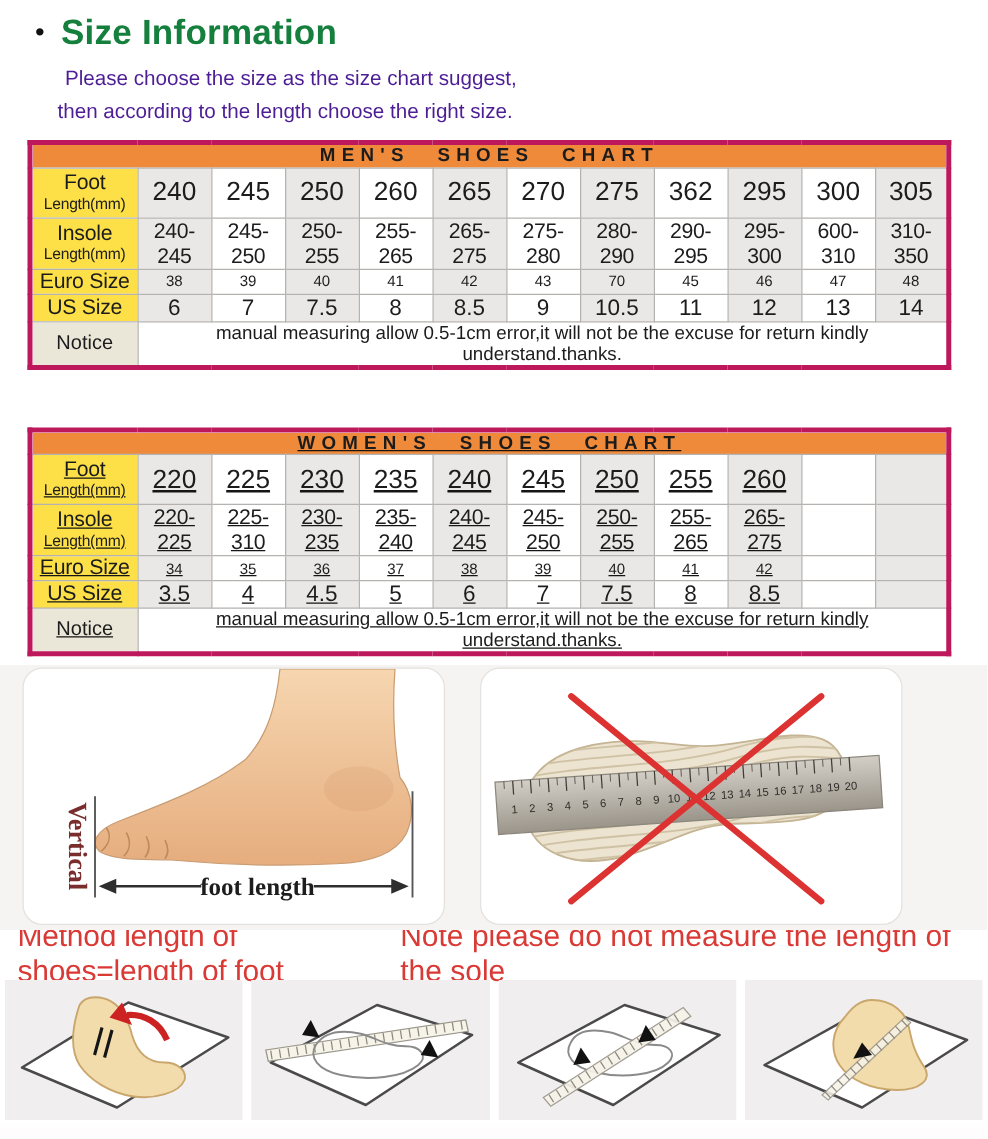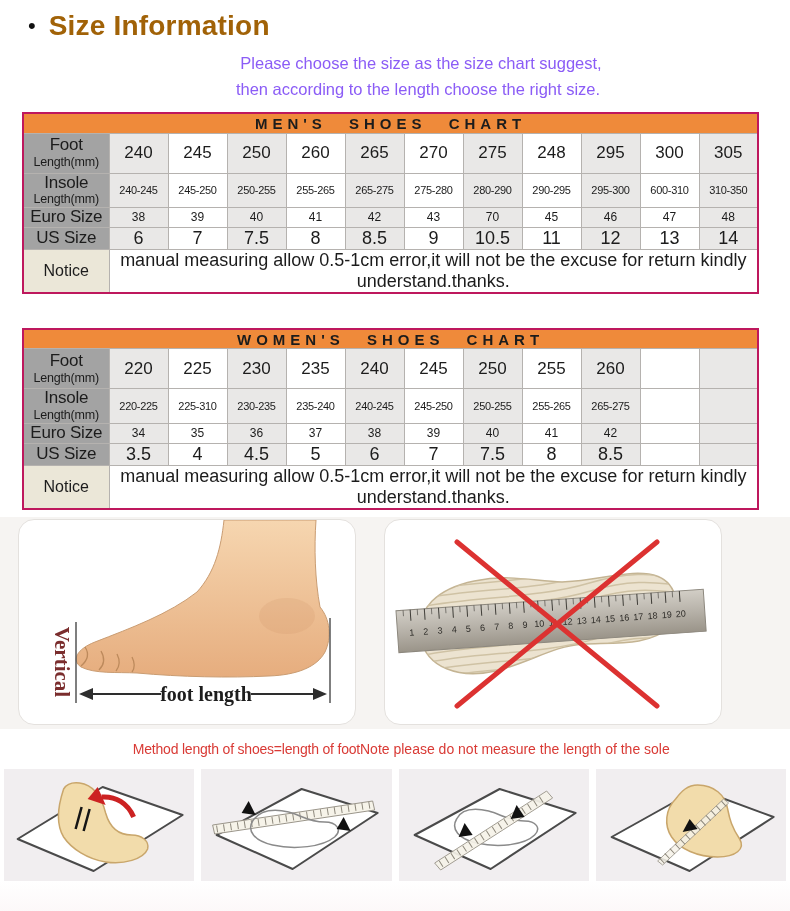--- a/index.html
+++ b/index.html
@@ -5,58 +5,58 @@
   * { box-sizing: border-box; margin: 0; padding: 0; }
   html,body { width: 790px; }
   body {
     height: 911px; background: #ffffff; overflow: hidden; position: relative;
     font-family: "Liberation Sans", sans-serif; color: #151515;
   }
   
   .top { padding: 8px 0 0 28px; }
   .title-row { display: flex; align-items: center; gap: 13px; height: 36px; }
   .bullet { font-size: 22px; color: #111; }
-  .page-title { font-size: 28px; font-weight: bold; color: #a16207; letter-spacing: .2px; }
-  .intro { margin: 7px 0 0 18px; font-size: 16.5px; line-height: 25.5px; color: #8b5cf6; text-align: center; }
+  .page-title { font-size: 28px; font-weight: bold; color: #15803d; letter-spacing: .2px; }
+  .intro { margin: 7px 0 0 18px; font-size: 16.5px; line-height: 25.5px; color: #4c1d95; }
   .intro .l0 { margin-left: 6px; }
   
   table.size-table {
     border-collapse: collapse; table-layout: fixed; width: 735px; margin-left: 22px;
-    border: 2px solid #be185d; background: #fff;
+    border: 4px solid #be185d; background: #fff;
   }
   table.size-table.mens { margin-top: 10px; }
-  table.size-table.womens { margin-top: 34px; }
+  table.size-table.womens { margin-top: 46px; text-decoration: underline; }
   .size-table td {
     border: 1px solid #b5b2af; text-align: center; vertical-align: middle;
     color: #1c1c1c; overflow: hidden; padding: 0;
   }
   .c-lbl { width: 86px; } .c-val { width: 59px; }
   .chart-title-cell {
     height: 20px; font-size: 15px; font-weight: bold; letter-spacing: 5px; word-spacing: 13px;
     color: #4a2410; text-align: center;
   }
-  .row-foot td   { height: 40px; font-size: 17px; }
-  .row-insole td { height: 31px; font-size: 11px; letter-spacing: -0.3px; }
+  .row-foot td   { height: 40px; font-size: 21px; }
+  .row-insole td { height: 31px; font-size: 17px; letter-spacing: -0.3px; }
   .row-euro td   { height: 20px; font-size: 12px; }
   .row-us td     { height: 20px; font-size: 18px; }
-  td.lbl { font-size: 17px; background: #a3a3a3; line-height: 1.1; letter-spacing: -0.2px; }
+  td.lbl { font-size: 17px; background: #fde047; line-height: 1.1; letter-spacing: -0.2px; }
   td.lbl .sub { display: block; font-size: 12.5px; margin-top: 1px; }
   td.stripe { background: #e9e8e7; }
   .row-notice td { height: 21px; }
   .notice-lbl { font-size: 16px; }
-  .notice-txt { font-size: 18px; }
+  .notice-txt { font-size: 15px; }
   
   .figures { position: relative; width: 790px; height: 212px; margin-top: 7px; background: #f6f4f2; }
   .card { position: absolute; top: 2px; height: 206px; background: #fff;
           border: 1px solid #e4e1de; border-radius: 16px; overflow: hidden; }
   .card.left  { left: 18px;  width: 338px; }
   .card.right { left: 384px; width: 338px; }
   
   .captions { display: flex; align-items: center; height: 40px; background: #fff; }
-  .cap { font-size: 14px; text-align: right; }
+  .cap { font-size: 24px; }
   .cap-left  { margin-left: 14px; width: 346px; letter-spacing: -0.2px; }
   .cap-right { margin-left: 0; }
   
   .steps { display: flex; gap: 7px; padding: 0 4px; height: 112px; background: #fff; }
   .step { flex: 1; background: #f1eef0; }
   .step svg { display: block; width: 100%; height: 112px; }
   .filler { height: 45px; background: linear-gradient(#ffffff, #fbf5f6); }
 </style>
 </head>
 <body>
@@ -93,21 +93,21 @@
       </tr>
       <tr class="row-foot">
         <td class="lbl">Foot<span class="sub">Length(mm)</span></td>
         <td class="stripe">240</td>
         <td class="">245</td>
         <td class="stripe">250</td>
         <td class="">260</td>
         <td class="stripe">265</td>
         <td class="">270</td>
         <td class="stripe">275</td>
-        <td class="">248</td>
+        <td class="">362</td>
         <td class="stripe">295</td>
         <td class="">300</td>
         <td class="stripe">305</td>
       </tr>
       <tr class="row-insole">
         <td class="lbl">Insole<span class="sub">Length(mm)</span></td>
         <td class="stripe">240-245</td>
         <td class="">245-250</td>
         <td class="stripe">250-255</td>
         <td class="">255-265</td>

